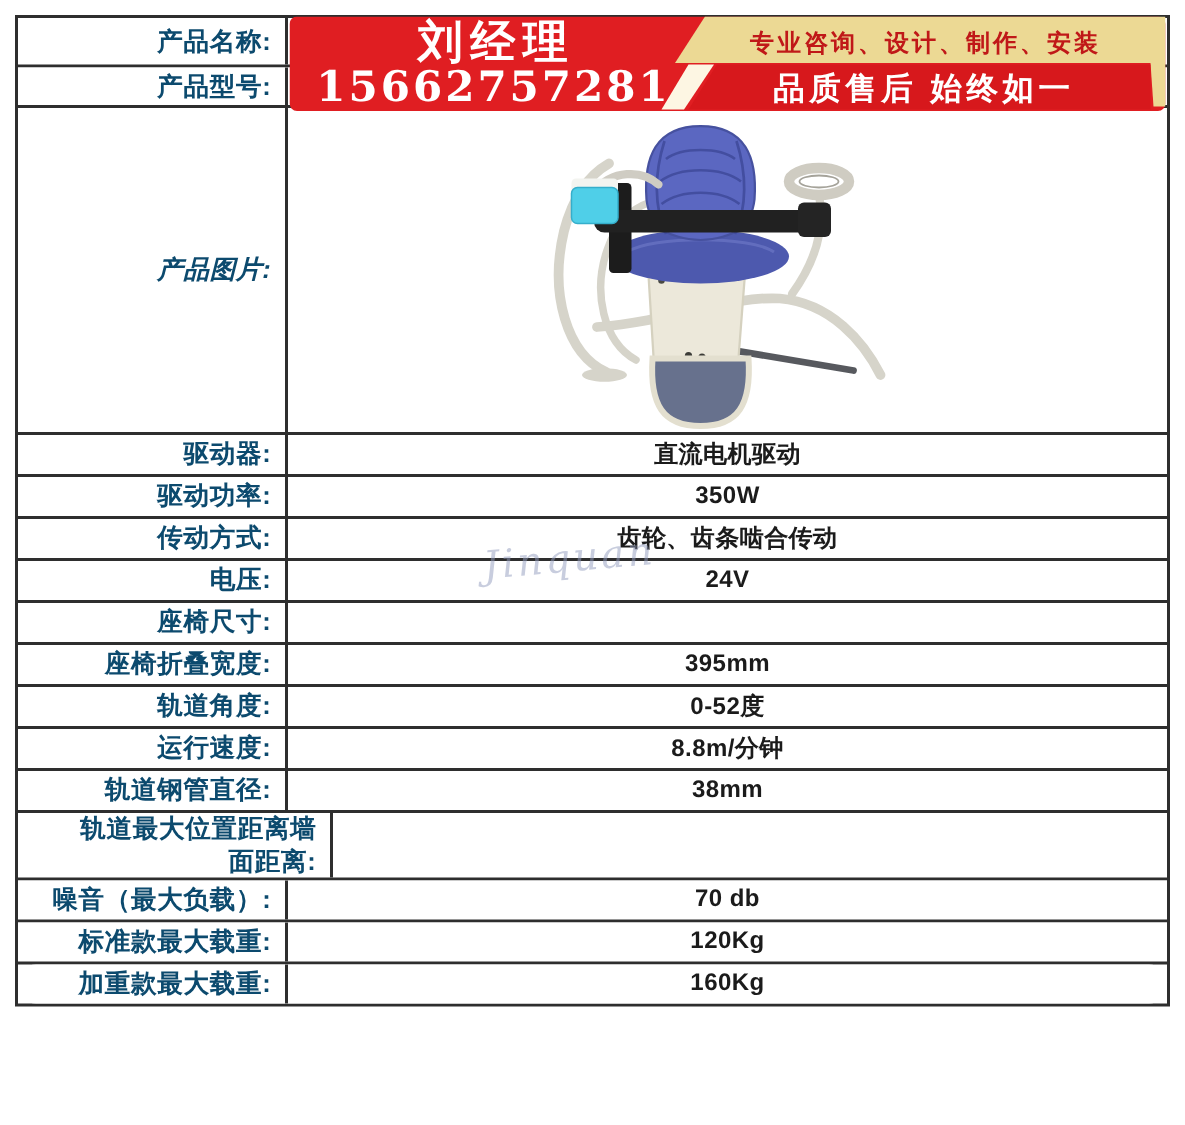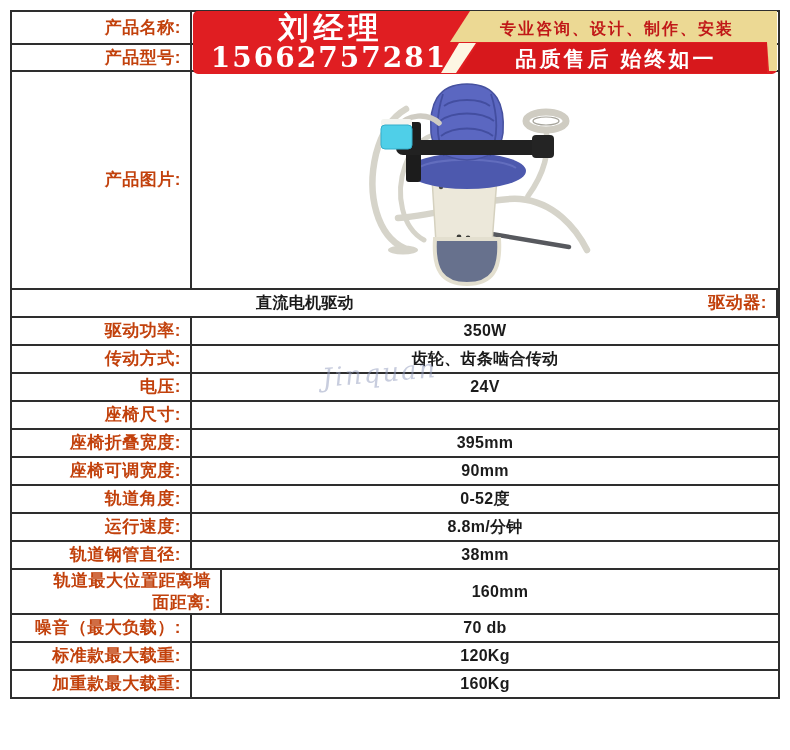--- a/index.html
+++ b/index.html
@@ -8,32 +8,32 @@
     font-family:"Liberation Sans","DejaVu Sans",sans-serif;color:#1b1b1b;
   }
   
   .spec-table{
     position:absolute;left:10px;top:10px;width:766px;
     border:2px solid #2e2e2e;background:#ffffff;
   }
   .row{display:flex;border-bottom:2px solid #2e2e2e;background:#ffffff;}
   .row-name{height:31px;}
   .row-model{height:25px;}
-  .row-image{height:216px;}
+  .row-image{height:216px;font-style:italic;}
   .row.spec{height:26px;}
   .row.spec.tall{height:43px;padding-left:30px;}
   #spec-rows .row:last-child{border-bottom:none;border-radius:12px;}
   .cell{display:flex;align-items:center;}
   .cell.label{
     width:180px;flex:0 0 180px;border-right:2px solid #2e2e2e;
     justify-content:flex-end;padding-right:9px;box-sizing:border-box;
   }
   .cell.label .lbl{
     font-weight:bold;font-size:17px;line-height:1.25;text-align:right;
-    color:#c2410c;letter-spacing:0.5px;
+    color:#0c4a6e;letter-spacing:0.5px;
   }
   .cell.value{
     flex:1;justify-content:center;font-weight:600;font-size:16px;color:#1b1b1b;
     letter-spacing:0.3px;
   }
   
   .banner{position:absolute;left:193px;top:11px;width:584px;height:81px;}
   .banner svg{display:block;}
   .banner text{font-family:"Liberation Sans","DejaVu Sans",sans-serif;}
   .banner .phone-text{font-family:"DejaVu Serif","Liberation Serif",serif;}
@@ -66,24 +66,24 @@
       <div class="cell value"></div>
     </div>
     <div class="row row-image">
       <div class="cell label">
         <span class="lbl">产品图片:</span>
       </div>
       <div class="cell value"></div>
     </div>
     <div id="spec-rows">
   <div class="row spec">
+    <div class="cell label">
+      <span class="lbl">驱动器:</span>
+    </div>
     <div class="cell value">直流电机驱动</div>
-    <div class="cell label">
-      <span class="lbl">驱动器:</span>
-    </div>
   </div>
 
   <div class="row spec">
     <div class="cell label">
       <span class="lbl">驱动功率:</span>
     </div>
     <div class="cell value">350W</div>
   </div>
 
   <div class="row spec">
@@ -106,26 +106,20 @@
     </div>
   </div>
 
   <div class="row spec">
     <div class="cell label">
       <span class="lbl">座椅折叠宽度:</span>
     </div>
     <div class="cell value">395mm</div>
   </div>
 
-  <div class="row spec">
-    <div class="cell label">
-      <span class="lbl">座椅可调宽度:</span>
-    </div>
-    <div class="cell value">90mm</div>
-  </div>
 
   <div class="row spec">
     <div class="cell label">
       <span class="lbl">轨道角度:</span>
     </div>
     <div class="cell value">0-52度</div>
   </div>
 
   <div class="row spec">
     <div class="cell label">
@@ -138,21 +132,20 @@
     <div class="cell label">
       <span class="lbl">轨道钢管直径:</span>
     </div>
     <div class="cell value">38mm</div>
   </div>
 
   <div class="row spec tall">
     <div class="cell label">
       <span class="lbl">轨道最大位置距离墙面距离:</span>
     </div>
-    <div class="cell value">160mm</div>
   </div>
 
   <div class="row spec">
     <div class="cell label">
       <span class="lbl">噪音（最大负载）:</span>
     </div>
     <div class="cell value">70 db</div>
   </div>
 
   <div class="row spec">

